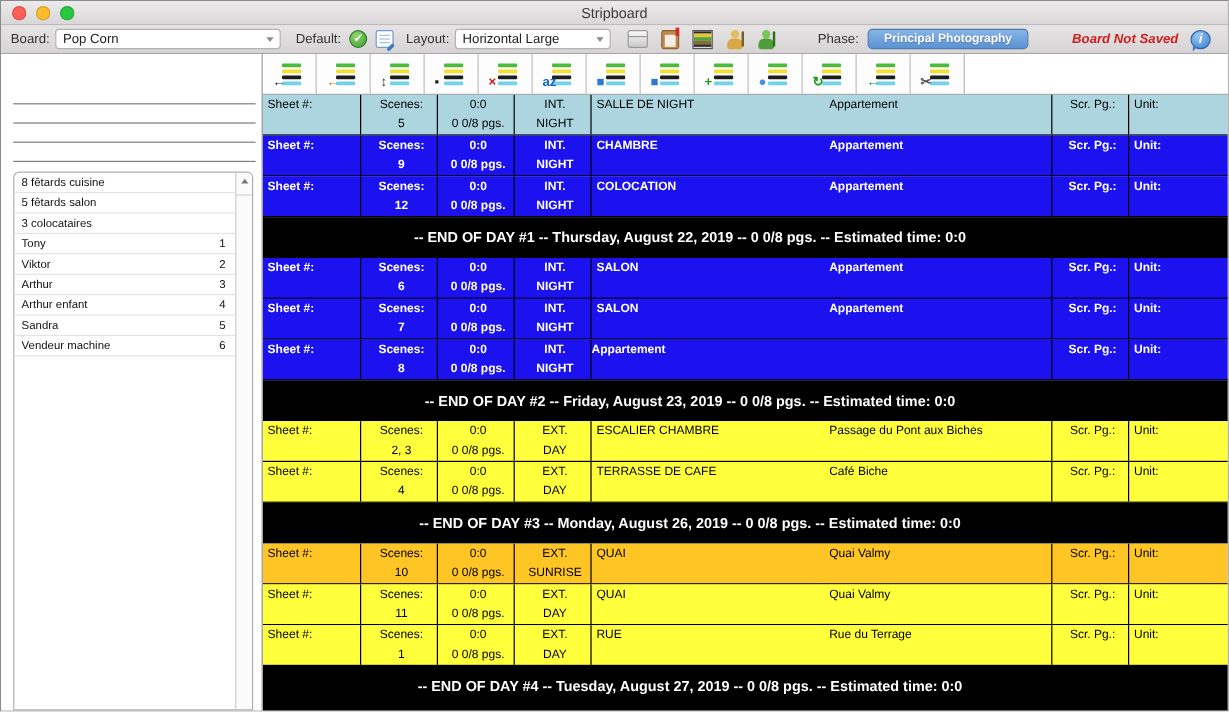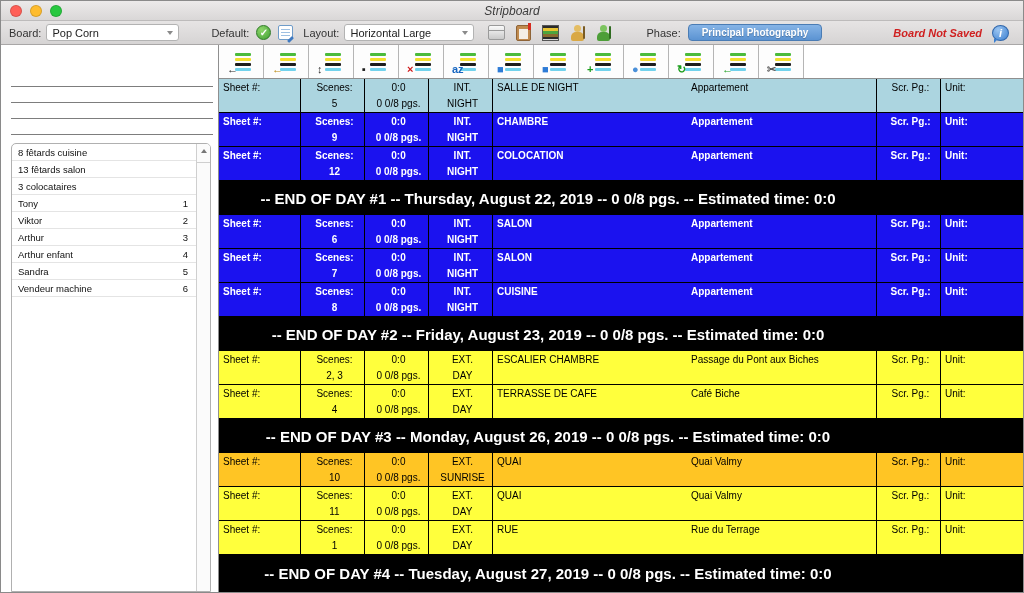--- a/index.html
+++ b/index.html
@@ -16,41 +16,41 @@
     height:20px; flex:0 0 20px; position:relative;
     background:linear-gradient(#eceaea,#d9d7d7);
     border-bottom:1px solid #bdbbbb;
     display:flex; align-items:center; justify-content:center;
   }
   .lights { position:absolute; left:9px; top:4px; display:flex; gap:8px; }
   .light { width:12px; height:12px; border-radius:50%; border:1px solid rgba(0,0,0,.15); }
   .light.red    { background:#ff5f57; }
   .light.yellow { background:#febc2e; }
   .light.green  { background:#28c840; }
-  .win-title { font-size:12px; color:#3c3c3c;font-style:italic; }
+  .win-title { font-size:12px; color:#3c3c3c; }
 
   
   .toolbar {
     height:24px; flex:0 0 24px;
     background:linear-gradient(#e6e4e4,#d6d4d4);
     border-bottom:1px solid #a9a7a7;
     display:flex; align-items:center; padding:0 8px;
     font-size:11px; color:#333; white-space:nowrap;
   }
   .tb-label { margin-right:5px; }
   .select {
     background:#fff; border:1px solid #b3b3b3; border-radius:3px;
     height:17px; display:inline-flex; align-items:center;
     padding:0 5px; font-size:11px; color:#222; position:relative;
   }
   .select .chev {
     margin-left:auto; width:0; height:0; border-left:3.5px solid transparent;
     border-right:3.5px solid transparent; border-top:4px solid #8a8a8a;
   }
-  .sel-board { width:133px; margin-right:32px; }
+  .sel-board { width:188px; margin-right:12px; }
   .sel-layout { width:130px; margin-right:14px;gap:20px; }
 
   .icon { display:inline-block; position:relative; flex:0 0 auto; }
   .icon-check { width:15px; height:15px; border-radius:50%;
     background:radial-gradient(circle at 35% 30%, #8fd66b, #3f9f33);
     border:1px solid #2e7a26; color:#fff; font-size:10px; font-weight:bold;
     text-align:center; line-height:13px; margin:0 7px 0 2px; }
   .icon-form { width:15px; height:15px; background:#fff; border:1px solid #6f9cc9;
     border-radius:2px; margin-right:10px; }
   .icon-form i { position:absolute; left:2px; right:2px; height:1px; background:#9ec0e2; }
@@ -142,21 +142,21 @@
   .c-set { width:384px; flex:0 0 384px; padding:0; display:flex; }
   .set-name { width:198px; flex:0 0 198px; padding:1px 0 0 4px; line-height:16px; overflow:hidden; white-space:nowrap; }
   .set-loc  { flex:1; padding:1px 0 0 0; line-height:16px; overflow:hidden; white-space:nowrap; }
   .c-unit { flex:1; border-right:none; }
   .strip.lightblue { background:#acd5e0; color:#000; }
   .strip.blue { background:#1b12ef; color:#fff; font-weight:bold; }
   .strip.yellow { background:#ffff3c; color:#000; }
   .strip.orange { background:#ffc524; color:#000; }
   .day { height:34px; flex:0 0 34px; background:#000; color:#fff; display:flex; align-items:center; }
   .day:last-child { flex:1 1 auto; align-items:flex-start; padding-top:10px; }
-  .day-text { width:658px; text-align:center; font-size:15px; font-weight:bold; }
+  .day-text { width:658px; text-align:center; font-size:12px; font-weight:bold;margin-left:27px; }
 </style>
 </head>
 <body>
 
 <div class="window">
 
   <div class="titlebar">
     <div class="lights">
       <span class="light red"></span>
       <span class="light yellow"></span>
@@ -227,21 +227,21 @@
         <span>Character</span>
         <span>Board ID</span>
       </div>
       <div class="char-list">
         <div class="char-rows" id="char-rows">
             <div class="char-row">
     <span>8 fêtards cuisine</span>
     <span></span>
   </div>
             <div class="char-row">
-    <span>13 fêtards salon</span>
+    <span>5 fêtards salon</span>
     <span></span>
   </div>
             <div class="char-row">
     <span>3 colocataires</span>
     <span></span>
   </div>
             <div class="char-row">
     <span>Tony</span>
     <span>1</span>
   </div>
@@ -575,21 +575,20 @@
     </div>
     <div class="cell c-pages">
       <div>0:0</div>
       <div>0 0/8 pgs.</div>
     </div>
     <div class="cell c-ie">
       <div>INT.</div>
       <div>NIGHT</div>
     </div>
     <div class="cell c-set">
-      <div class="set-name">CUISINE</div>
       <div class="set-loc">
         <div>Appartement</div>
 
       </div>
     </div>
     <div class="cell c-scr">
       <div>Scr. Pg.:</div>
       <div></div>
     </div>
     <div class="cell c-unit">

